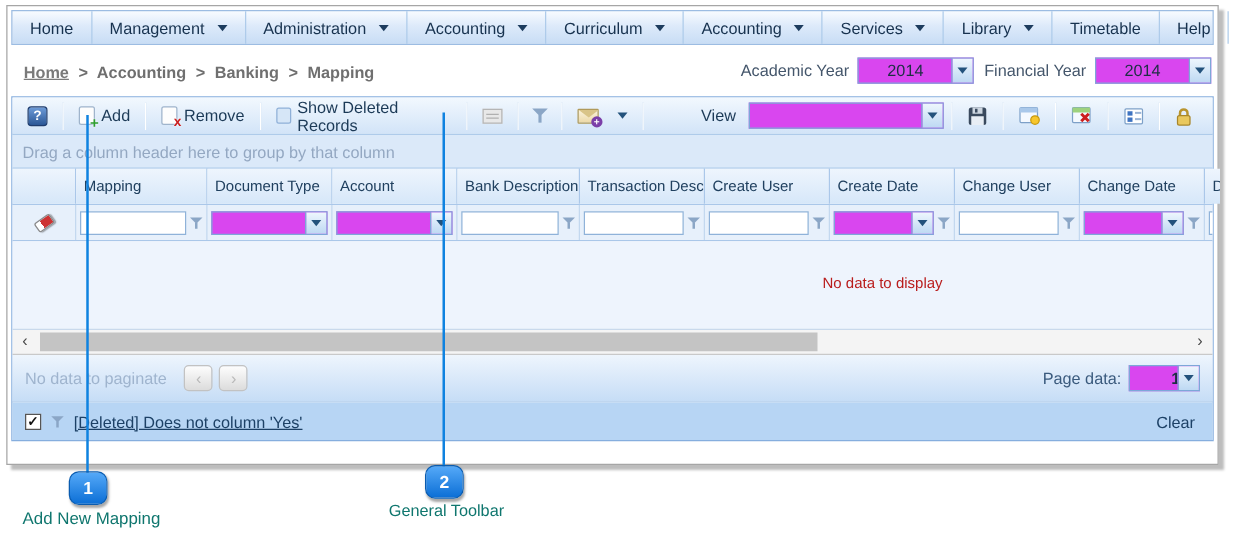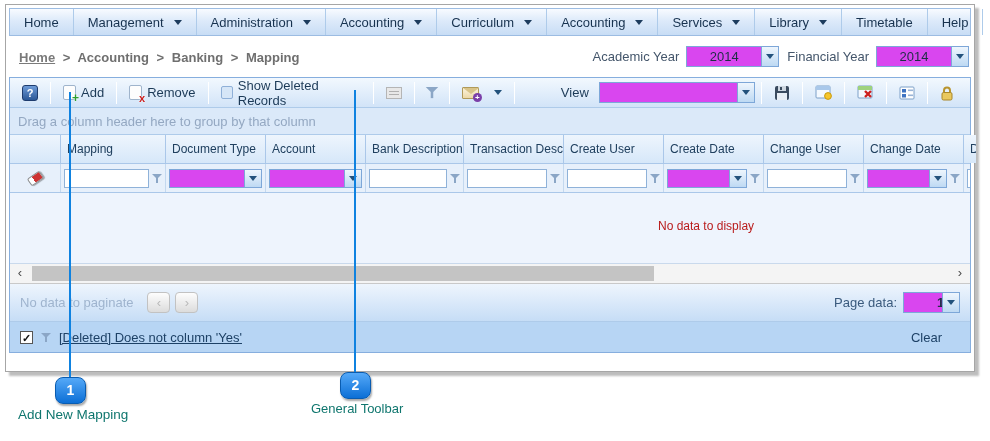--- a/index.html
+++ b/index.html
@@ -95,21 +95,21 @@
             color:#b9b9b9; font-size:13px; text-align:center; line-height:19px; margin-right:5px; cursor:default; }
   .pagesize { margin-left:auto; display:flex; align-items:center; font-size:13px; color:#3a5a7d; gap:6px; }
   .ps-combo { width:57px; height:21px;padding-left:28px; }
   .ps-combo .val { text-align:left; padding-left:5px; font-weight:bold; }
 
   
   .filterbar { position:relative; height:30px; background:#b7d5f4; display:flex; align-items:center; padding:0 10px; gap:8px; }
   .chk-checked { width:13px; height:13px; background:#fff; border:1px solid #555; font-size:11px; line-height:12px;
                  text-align:center; color:#111; font-weight:bold; }
   .filterlink { font-size:13px; color:#1d4166; text-decoration:underline; cursor:pointer; }
-  .clearlink { position:absolute; right:28px; font-size:13px; color:#1d4166; cursor:pointer; }
+  .clearlink { position:absolute; right:14px; font-size:13px; color:#1d4166; cursor:pointer; }
 
   
   .cline { position:absolute; width:2px; background:#0f82e0; z-index:50; }
   .cbadge { position:absolute; width:31px; height:27px; border-radius:8px; background:linear-gradient(#55a9f8,#0c6fd6);
             border:1px solid #0a5cb0; box-shadow:1px 2px 2px rgba(0,0,0,.35); color:#fff; font-weight:bold; font-size:14px;
             text-align:center; line-height:25px; z-index:51; }
   .clabel { position:absolute; font-size:13px; color:#0f766e; z-index:51; white-space:nowrap; }
 </style>
 </head>
 <body>

